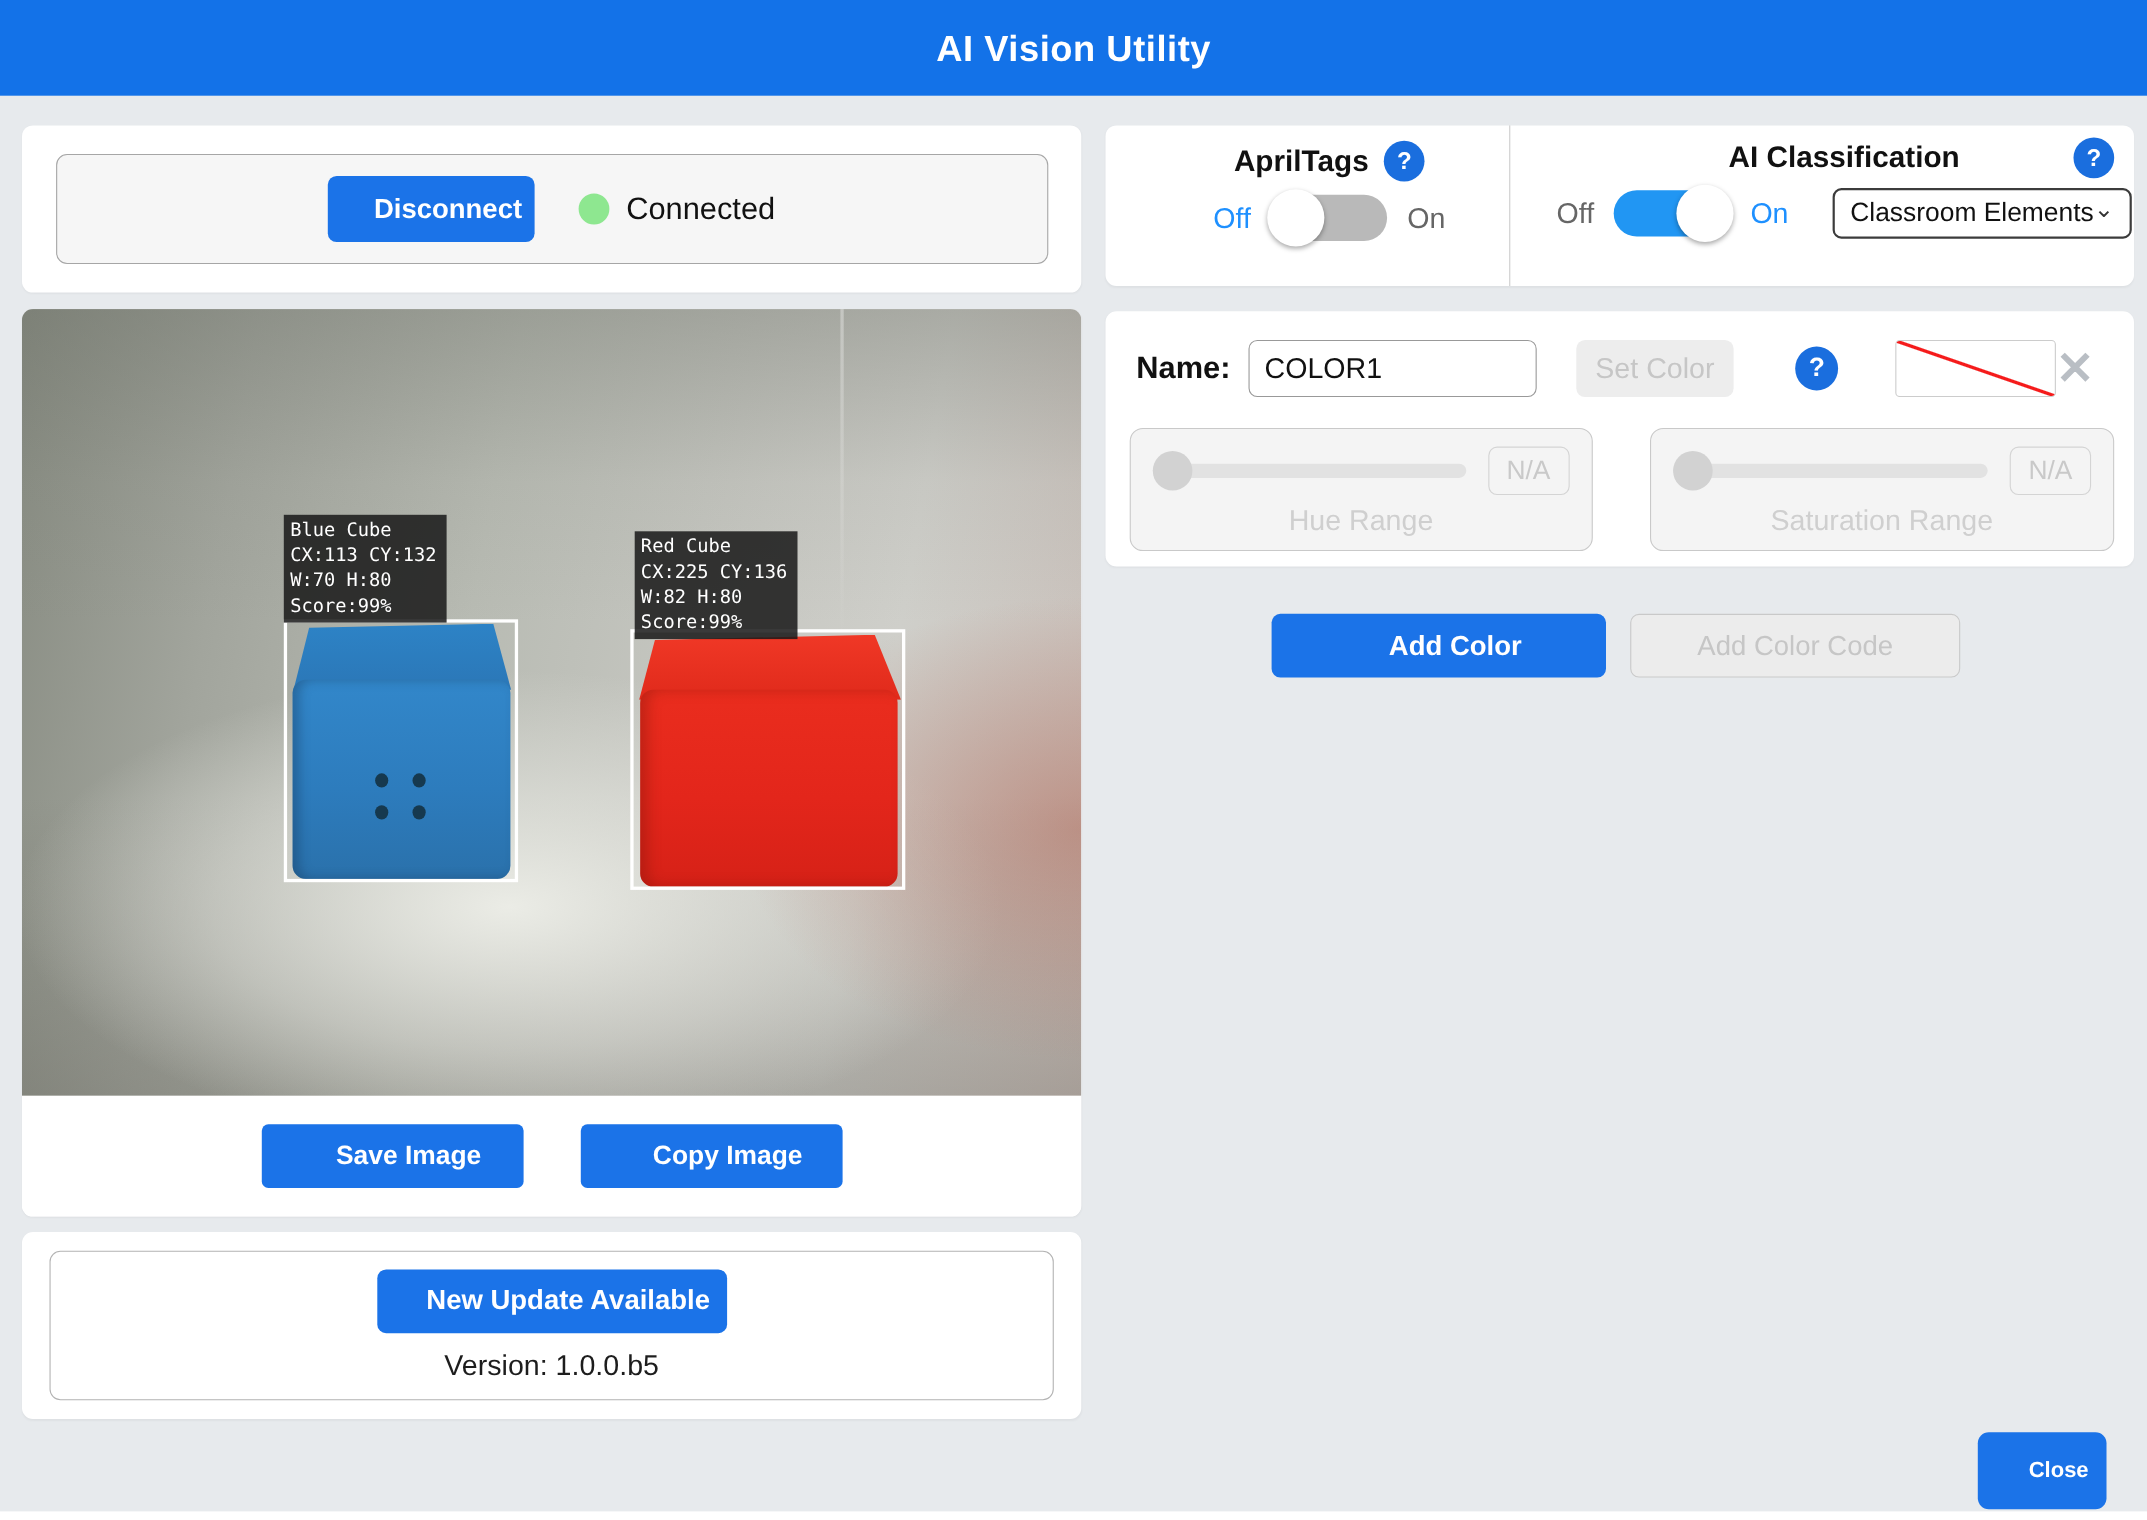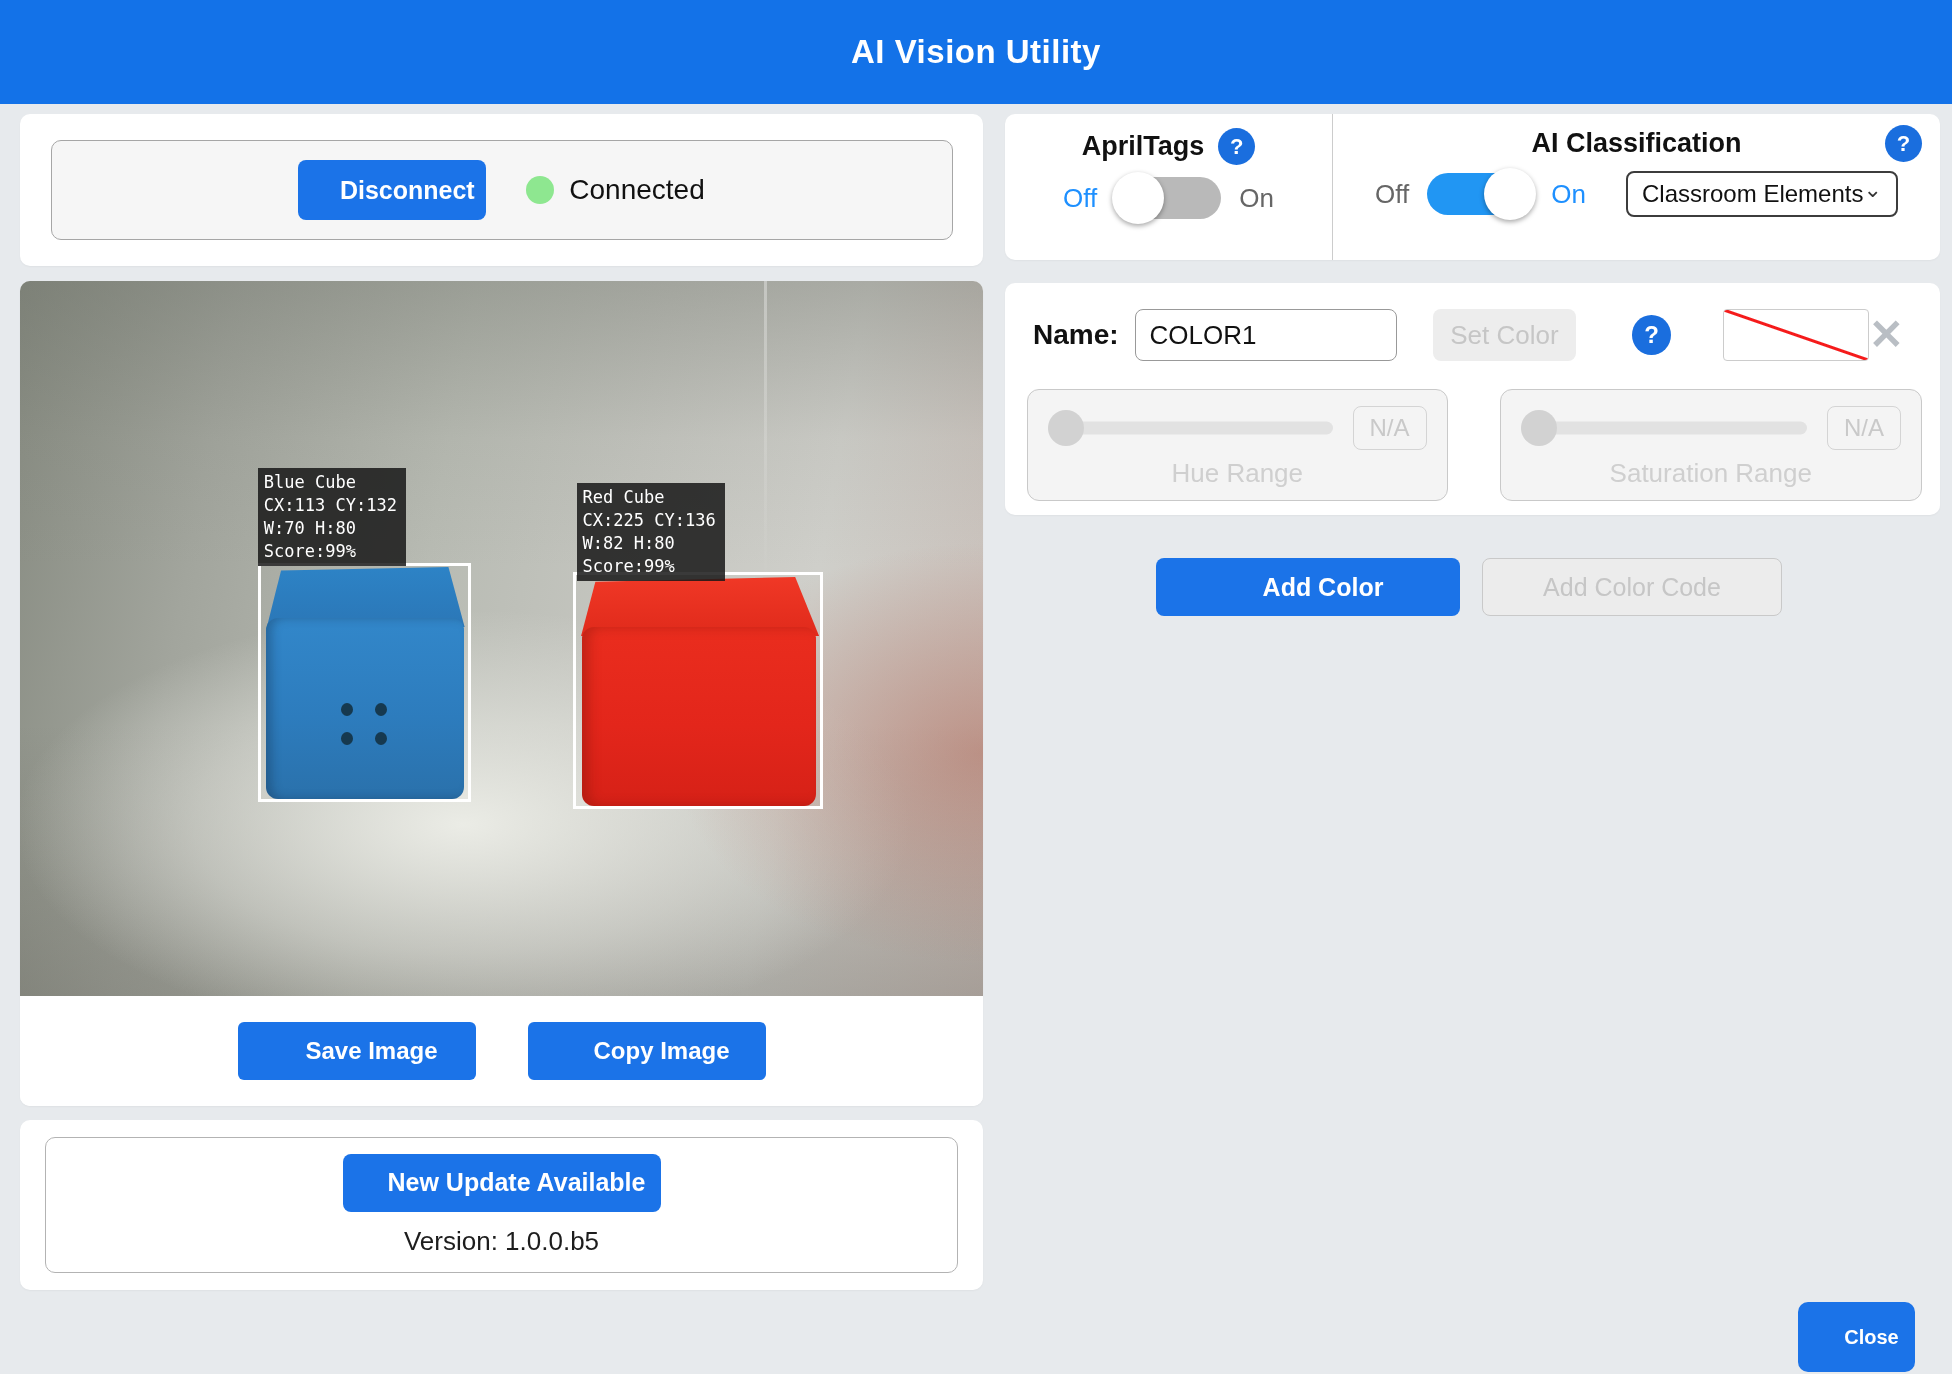--- a/index.html
+++ b/index.html
@@ -1,21 +1,21 @@
 <!DOCTYPE html>
 <html><head>
 <meta charset="utf-8">
 <style>
   * { margin:0; padding:0; box-sizing:border-box; }
   html,body { width:1952px; height:1382px; }
   body { font-family:"Liberation Sans", sans-serif; background:#e7eaed; overflow:hidden; }
   .app { position:relative; width:1952px; height:1382px; background:#e7eaed; }
 
   
-  .header { height:104px; background:#1372e8; display:flex; align-items:center; justify-content:center; }
+  .header { height:87px; background:#1372e8; display:flex; align-items:center; justify-content:center; }
   .header .title { color:#fff; font-size:33px; font-weight:bold; letter-spacing:.5px; }
 
   .card { background:#fff; border-radius:10px; box-shadow:0 1px 2px rgba(0,0,0,0.04); }
 
   
   .left-col { position:absolute; left:20px; top:114px; width:963px; }
 
   .conn-card { height:152px; display:flex; align-items:center; justify-content:center; }
   .conn-box { width:902px; height:100px; background:#f6f6f6; border:1.5px solid #a6a6a6; border-radius:10px;
               display:flex; align-items:center; justify-content:center; gap:40px; }
@@ -72,21 +72,21 @@
   .update-card { margin-top:14px; height:170px; display:flex; align-items:center; justify-content:center; }
   .update-box { width:913px; height:136px; border:1.5px solid #b3b3b3; border-radius:10px;
                 display:flex; flex-direction:column; align-items:center; justify-content:center; gap:14px; }
   .update-btn { width:318px; height:58px; font-size:25px; }
   .version-text { font-size:26px; color:#1d1d1d; }
 
   
   .right-col { position:absolute; left:1005px; top:114px; width:935px; }
 
   .toggles-card { height:146px; display:flex; }
-  .toggle-half { padding-top:14px; display:flex; flex-direction:column; align-items:center; }
+  .toggle-half { padding-top:14px; display:flex; flex-direction:column; align-items:center;margin-left:40px; }
   .half-april { width:328px; border-right:1.5px solid #ccc; }
   .half-ai { flex:1; }
   .section-title-row { display:flex; align-items:center; gap:14px; }
   .section-title { font-size:27px; font-weight:bold; color:#111; }
   .help-icon { width:37px; height:37px; border-radius:50%; background:#1a6ede; color:#fff;
                font-size:22px; font-weight:bold; display:flex; align-items:center; justify-content:center; cursor:pointer; }
   .toggle-row { display:flex; align-items:center; gap:18px; margin-top:12px; }
   .tg-label { font-size:26px; }
   .tg-active { color:#1e90ff; } .tg-inactive { color:#666; }
   .toggle { position:relative; width:106px; height:42px; border-radius:21px; cursor:pointer; }

